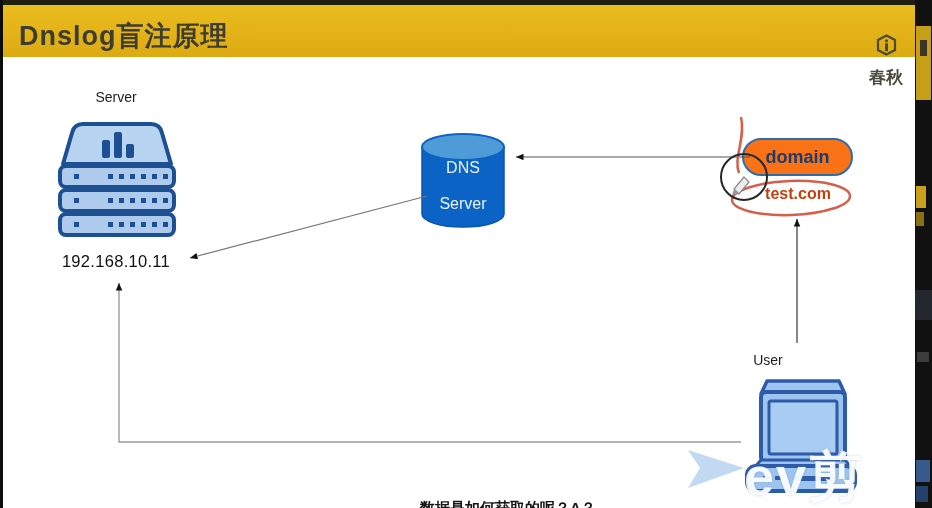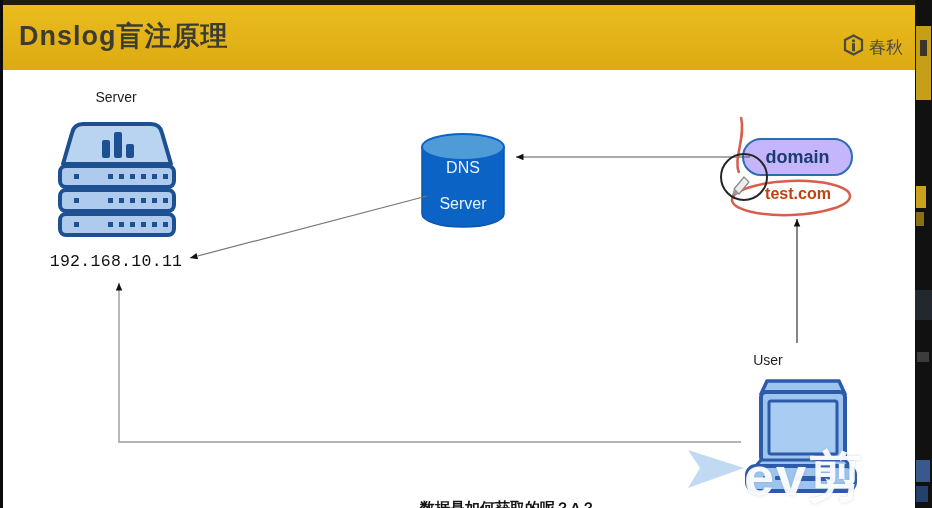--- a/index.html
+++ b/index.html
@@ -9,37 +9,37 @@
     font-family:"Liberation Sans", sans-serif;
   }
   .abs{position:absolute;}
   
   .edge-top{left:0;top:0;width:932px;height:5px;background:#211e10;}
   .edge-left{left:0;top:0;width:3px;height:508px;background:#0c0c0c;z-index:9;}
   .right-strip{left:915px;top:0;width:17px;height:508px;background:#111111;z-index:9;}
   .right-strip .frag{position:absolute;}
 
   
-  .header{left:3px;top:5px;width:912px;height:65px;
+  .header{left:3px;top:5px;width:912px;height:52px;
     background:linear-gradient(180deg,#eabd1e 0%,#e2b117 60%,#dcab12 100%);
     z-index:2;}
   .title{position:absolute;left:16px;top:13px;font-size:27px;font-weight:bold;
     color:#3d3c30;letter-spacing:1px;}
   .brands{position:absolute;right:12px;top:29px;display:flex;gap:20px;align-items:center;}
-  .brand{display:flex;align-items:center;gap:5px;color:#4b4a3b;font-size:17px;font-weight:normal;}
+  .brand{display:flex;align-items:center;gap:5px;color:#4b4a3b;font-size:17px;font-weight:bold;flex-direction:column;}
 
   
   .node-label{font-size:14px;color:#1e1e1e;text-align:center;}
   .ip-label{font-size:16.5px;color:#101010;text-align:center;letter-spacing:.3px;}
 
   .dns-wrap{left:419px;top:132px;width:88px;height:98px;}
   .dns-text{position:absolute;width:88px;text-align:center;color:#e9f3fd;font-size:16px;}
 
   .domain-pill{left:742px;top:138px;width:111px;height:38px;border-radius:20px;
-    background:#c4b5fd;border:2.5px solid #2a6db3;box-sizing:border-box;
+    background:#f97316;border:2.5px solid #2a6db3;box-sizing:border-box;
     display:flex;align-items:center;justify-content:center;
     font-size:18px;font-weight:bold;color:#1c3c6e;z-index:3;}
   .testcom{left:748px;top:185px;width:100px;text-align:center;
     font-size:16px;font-weight:600;color:#c2410c;z-index:3;}
 
   .overlay{left:0;top:0;width:932px;height:508px;z-index:5;pointer-events:none;}
 
   .watermark-text{left:744px;top:441px;font-size:54px;font-weight:bold;
     color:rgba(255,255,255,.93);letter-spacing:2px;z-index:7;
     text-shadow:0 0 3px rgba(110,135,170,.35);}
@@ -108,21 +108,21 @@
       <rect x="24" y="102" width="5" height="5"></rect>
       <rect x="58" y="102" width="5" height="5"></rect>
         <rect x="69" y="102" width="5" height="5"></rect>
         <rect x="80" y="102" width="5" height="5"></rect>
         <rect x="91" y="102" width="5" height="5"></rect>
         <rect x="102" y="102" width="5" height="5"></rect>
         <rect x="113" y="102" width="5" height="5"></rect>
     </g>
   </svg>
 </div>
-<div class="abs ip-label" style="left:48px;top:252px;width:136px;font-family:Liberation Mono, monospace;">192.168.10.11</div>
+<div class="abs ip-label" style="left:48px;top:252px;width:136px;">192.168.10.11</div>
 
 <div class="abs dns-wrap">
   <svg width="88" height="98" viewBox="0 0 88 98">
     <path d="M3,15 L3,82 C3,89.2 21.4,95 44,95 C66.6,95 85,89.2 85,82 L85,15 Z" fill="#0b63c5" stroke="#0a56ab" stroke-width="1.5"></path>
     <ellipse cx="44" cy="15" rx="41" ry="13" fill="#4f9bd8" stroke="#0b63c5" stroke-width="2"></ellipse>
   </svg>
   <div class="dns-text" style="top:27px;">DNS</div>
   <div class="dns-text" style="top:63px;">Server</div>
 </div>
 

